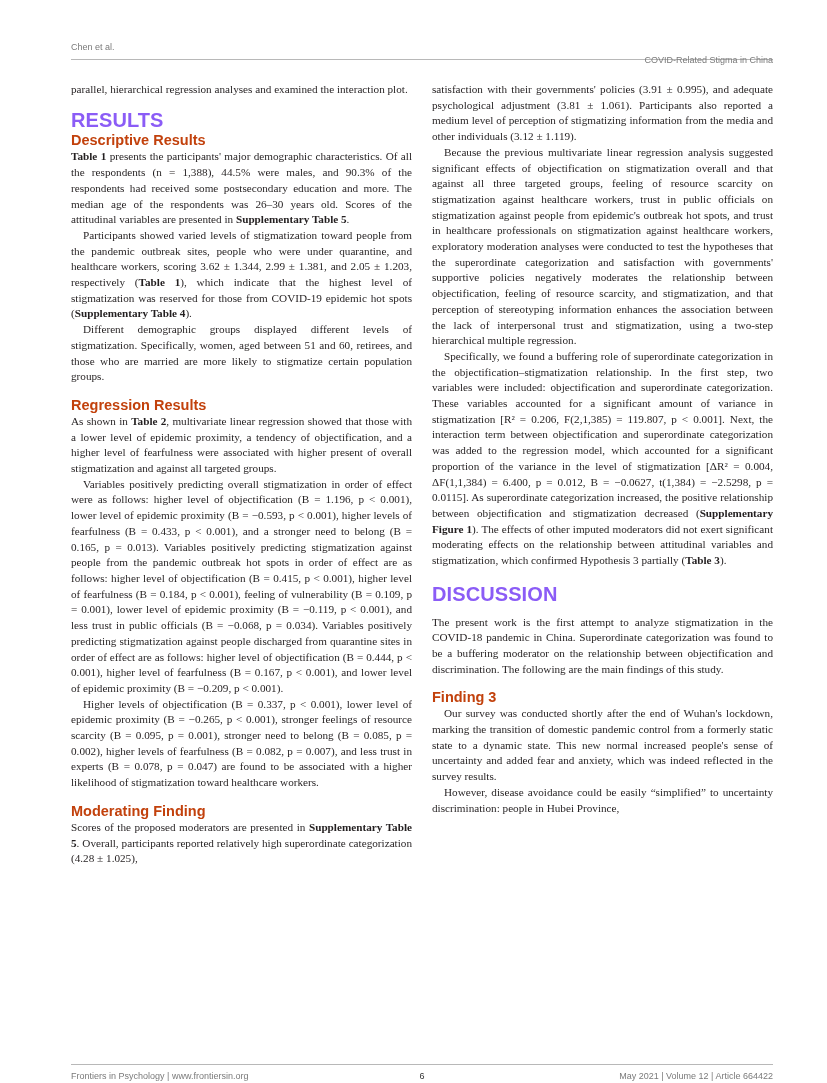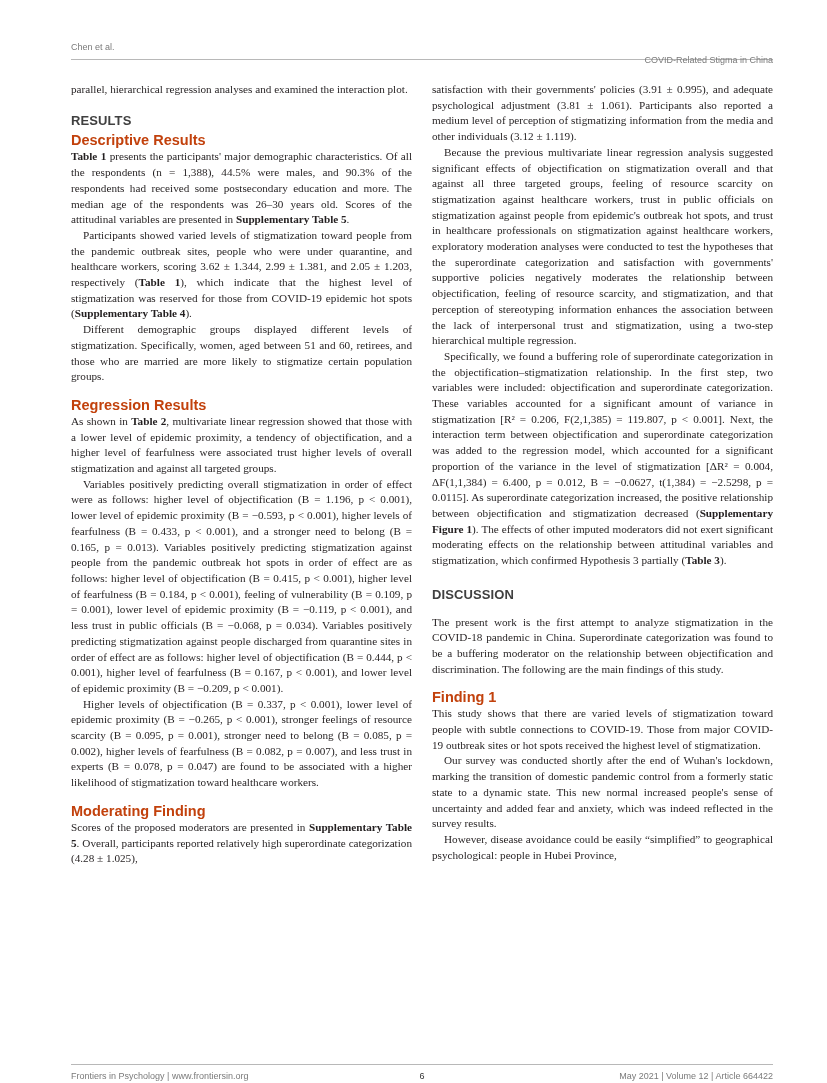--- a/index.html
+++ b/index.html
@@ -16,21 +16,21 @@
     position: absolute; top: 82px; width: 341px;
     font-family: "Liberation Serif", serif; font-size: 11.2px; line-height: 15.7px;
     color: #231f20; text-align: justify;
   }
   .col.left { left: 62px; }
   .col.right { left: 423px; }
   .col p { margin: 0; text-indent: 12px; hyphens: none; }
   .col p.noindent { text-indent: 0; }
   h2.section {
     font-family: "Liberation Sans", sans-serif; font-weight: bold;
-    font-size: 13px; margin: 15px 0 3px 0; color: #404040; letter-spacing: 0.1px;
+    font-size: 20px; margin: 15px 0 3px 0; color: #8b5cf6; letter-spacing: 0.1px;
   }
   h3.subsection {
     font-family: "Liberation Sans", sans-serif; font-weight: bold;
     font-size: 14.5px; margin: 4px 0 0 0; color: #c2410c; line-height: 17px;
   }
   h3.subsection.gap { margin-top: 12px; }
   h2.section.disc { margin-top: 18px; margin-bottom: 12px; }
   b { font-weight: bold; }
   .running-footer {
     position: absolute; left: 62px; right: 63px; top: 1020px; height: 20px;
@@ -55,40 +55,39 @@
     <p class="noindent">parallel, hierarchical regression analyses and examined the interaction plot.</p>
 
     <h2 class="section">RESULTS</h2>
 
     <h3 class="subsection">Descriptive Results</h3>
     <p class="noindent"><b>Table 1</b><span> presents the participants' major demographic characteristics. Of all the respondents (n = 1,388), 44.5% were males, and 90.3% of the respondents had received some postsecondary education and more. The median age of the respondents was 26–30 years old. Scores of the attitudinal variables are presented in </span><b>Supplementary Table 5</b><span>.</span></p>
     <p><span>Participants showed varied levels of stigmatization toward people from the pandemic outbreak sites, people who were under quarantine, and healthcare workers, scoring 3.62 ± 1.344, 2.99 ± 1.381, and 2.05 ± 1.203, respectively (</span><b>Table 1</b><span>), which indicate that the highest level of stigmatization was reserved for those from COVID-19 epidemic hot spots (</span><b>Supplementary Table 4</b><span>).</span></p>
     <p>Different demographic groups displayed different levels of stigmatization. Specifically, women, aged between 51 and 60, retirees, and those who are married are more likely to stigmatize certain population groups.</p>
 
     <h3 class="subsection gap">Regression Results</h3>
-    <p class="noindent"><span>As shown in </span><b>Table 2</b><span>, multivariate linear regression showed that those with a lower level of epidemic proximity, a tendency of objectification, and a higher level of fearfulness were associated trust higher levels of overall stigmatization and against all targeted groups.</span></p>
+    <p class="noindent"><span>As shown in </span><b>Table 2</b><span>, multivariate linear regression showed that those with a lower level of epidemic proximity, a tendency of objectification, and a higher level of fearfulness were associated with higher present of overall stigmatization and against all targeted groups.</span></p>
     <p>Variables positively predicting overall stigmatization in order of effect were as follows: higher level of objectification (B = 1.196, p &lt; 0.001), lower level of epidemic proximity (B = −0.593, p &lt; 0.001), higher levels of fearfulness (B = 0.433, p &lt; 0.001), and a stronger need to belong (B = 0.165, p = 0.013). Variables positively predicting stigmatization against people from the pandemic outbreak hot spots in order of effect are as follows: higher level of objectification (B = 0.415, p &lt; 0.001), higher level of fearfulness (B = 0.184, p &lt; 0.001), feeling of vulnerability (B = 0.109, p = 0.001), lower level of epidemic proximity (B = −0.119, p &lt; 0.001), and less trust in public officials (B = −0.068, p = 0.034). Variables positively predicting stigmatization against people discharged from quarantine sites in order of effect are as follows: higher level of objectification (B = 0.444, p &lt; 0.001), higher level of fearfulness (B = 0.167, p &lt; 0.001), and lower level of epidemic proximity (B = −0.209, p &lt; 0.001).</p>
     <p>Higher levels of objectification (B = 0.337, p &lt; 0.001), lower level of epidemic proximity (B = −0.265, p &lt; 0.001), stronger feelings of resource scarcity (B = 0.095, p = 0.001), stronger need to belong (B = 0.085, p = 0.002), higher levels of fearfulness (B = 0.082, p = 0.007), and less trust in experts (B = 0.078, p = 0.047) are found to be associated with a higher likelihood of stigmatization toward healthcare workers.</p>
 
     <h3 class="subsection gap">Moderating Finding</h3>
     <p class="noindent"><span>Scores of the proposed moderators are presented in </span><b>Supplementary Table 5</b><span>. Overall, participants reported relatively high superordinate categorization (4.28 ± 1.025),</span></p>
   </div>
 
   <div class="col right">
     <p class="noindent">satisfaction with their governments' policies (3.91 ± 0.995), and adequate psychological adjustment (3.81 ± 1.061). Participants also reported a medium level of perception of stigmatizing information from the media and other individuals (3.12 ± 1.119).</p>
     <p>Because the previous multivariate linear regression analysis suggested significant effects of objectification on stigmatization overall and that against all three targeted groups, feeling of resource scarcity on stigmatization against healthcare workers, trust in public officials on stigmatization against people from epidemic's outbreak hot spots, and trust in healthcare professionals on stigmatization against healthcare workers, exploratory moderation analyses were conducted to test the hypotheses that the superordinate categorization and satisfaction with governments' supportive policies negatively moderates the relationship between objectification, feeling of resource scarcity, and stigmatization, and that perception of stereotyping information enhances the association between the lack of interpersonal trust and stigmatization, using a two-step hierarchical multiple regression.</p>
     <p><span>Specifically, we found a buffering role of superordinate categorization in the objectification–stigmatization relationship. In the first step, two variables were included: objectification and superordinate categorization. These variables accounted for a significant amount of variance in stigmatization [R² = 0.206, F(2,1,385) = 119.807, p &lt; 0.001]. Next, the interaction term between objectification and superordinate categorization was added to the regression model, which accounted for a significant proportion of the variance in the level of stigmatization [ΔR² = 0.004, ΔF(1,1,384) = 6.400, p = 0.012, B = −0.0627, t(1,384) = −2.5298, p = 0.0115]. As superordinate categorization increased, the positive relationship between objectification and stigmatization decreased (</span><b>Supplementary Figure 1</b><span>). The effects of other imputed moderators did not exert significant moderating effects on the relationship between attitudinal variables and stigmatization, which confirmed Hypothesis 3 partially (</span><b>Table 3</b><span>).</span></p>
 
     <h2 class="section disc">DISCUSSION</h2>
     <p class="noindent">The present work is the first attempt to analyze stigmatization in the COVID-18 pandemic in China. Superordinate categorization was found to be a buffering moderator on the relationship between objectification and discrimination. The following are the main findings of this study.</p>
 
-    <h3 class="subsection gap">Finding 1</h3>
-    <p class="noindent">This study shows that there are varied levels of stigmatization toward people with subtle connections to COVID-19. Those from major COVID-19 outbreak sites or hot spots received the highest level of stigmatization.</p>
+    <h3 class="subsection gap">Finding 3</h3>
     <p>Our survey was conducted shortly after the end of Wuhan's lockdown, marking the transition of domestic pandemic control from a formerly static state to a dynamic state. This new normal increased people's sense of uncertainty and added fear and anxiety, which was indeed reflected in the survey results.</p>
-    <p>However, disease avoidance could be easily “simplified” to geographical psychological: people in Hubei Province,</p>
+    <p>However, disease avoidance could be easily “simplified” to uncertainty discrimination: people in Hubei Province,</p>
   </div>
 
   <div class="running-footer">
     <span class="left">Frontiers in Psychology | www.frontiersin.org</span>
     <span class="center">6</span>
     <span class="right">May 2021 | Volume 12 | Article 664422</span>
   </div>
 
 </div>
 

